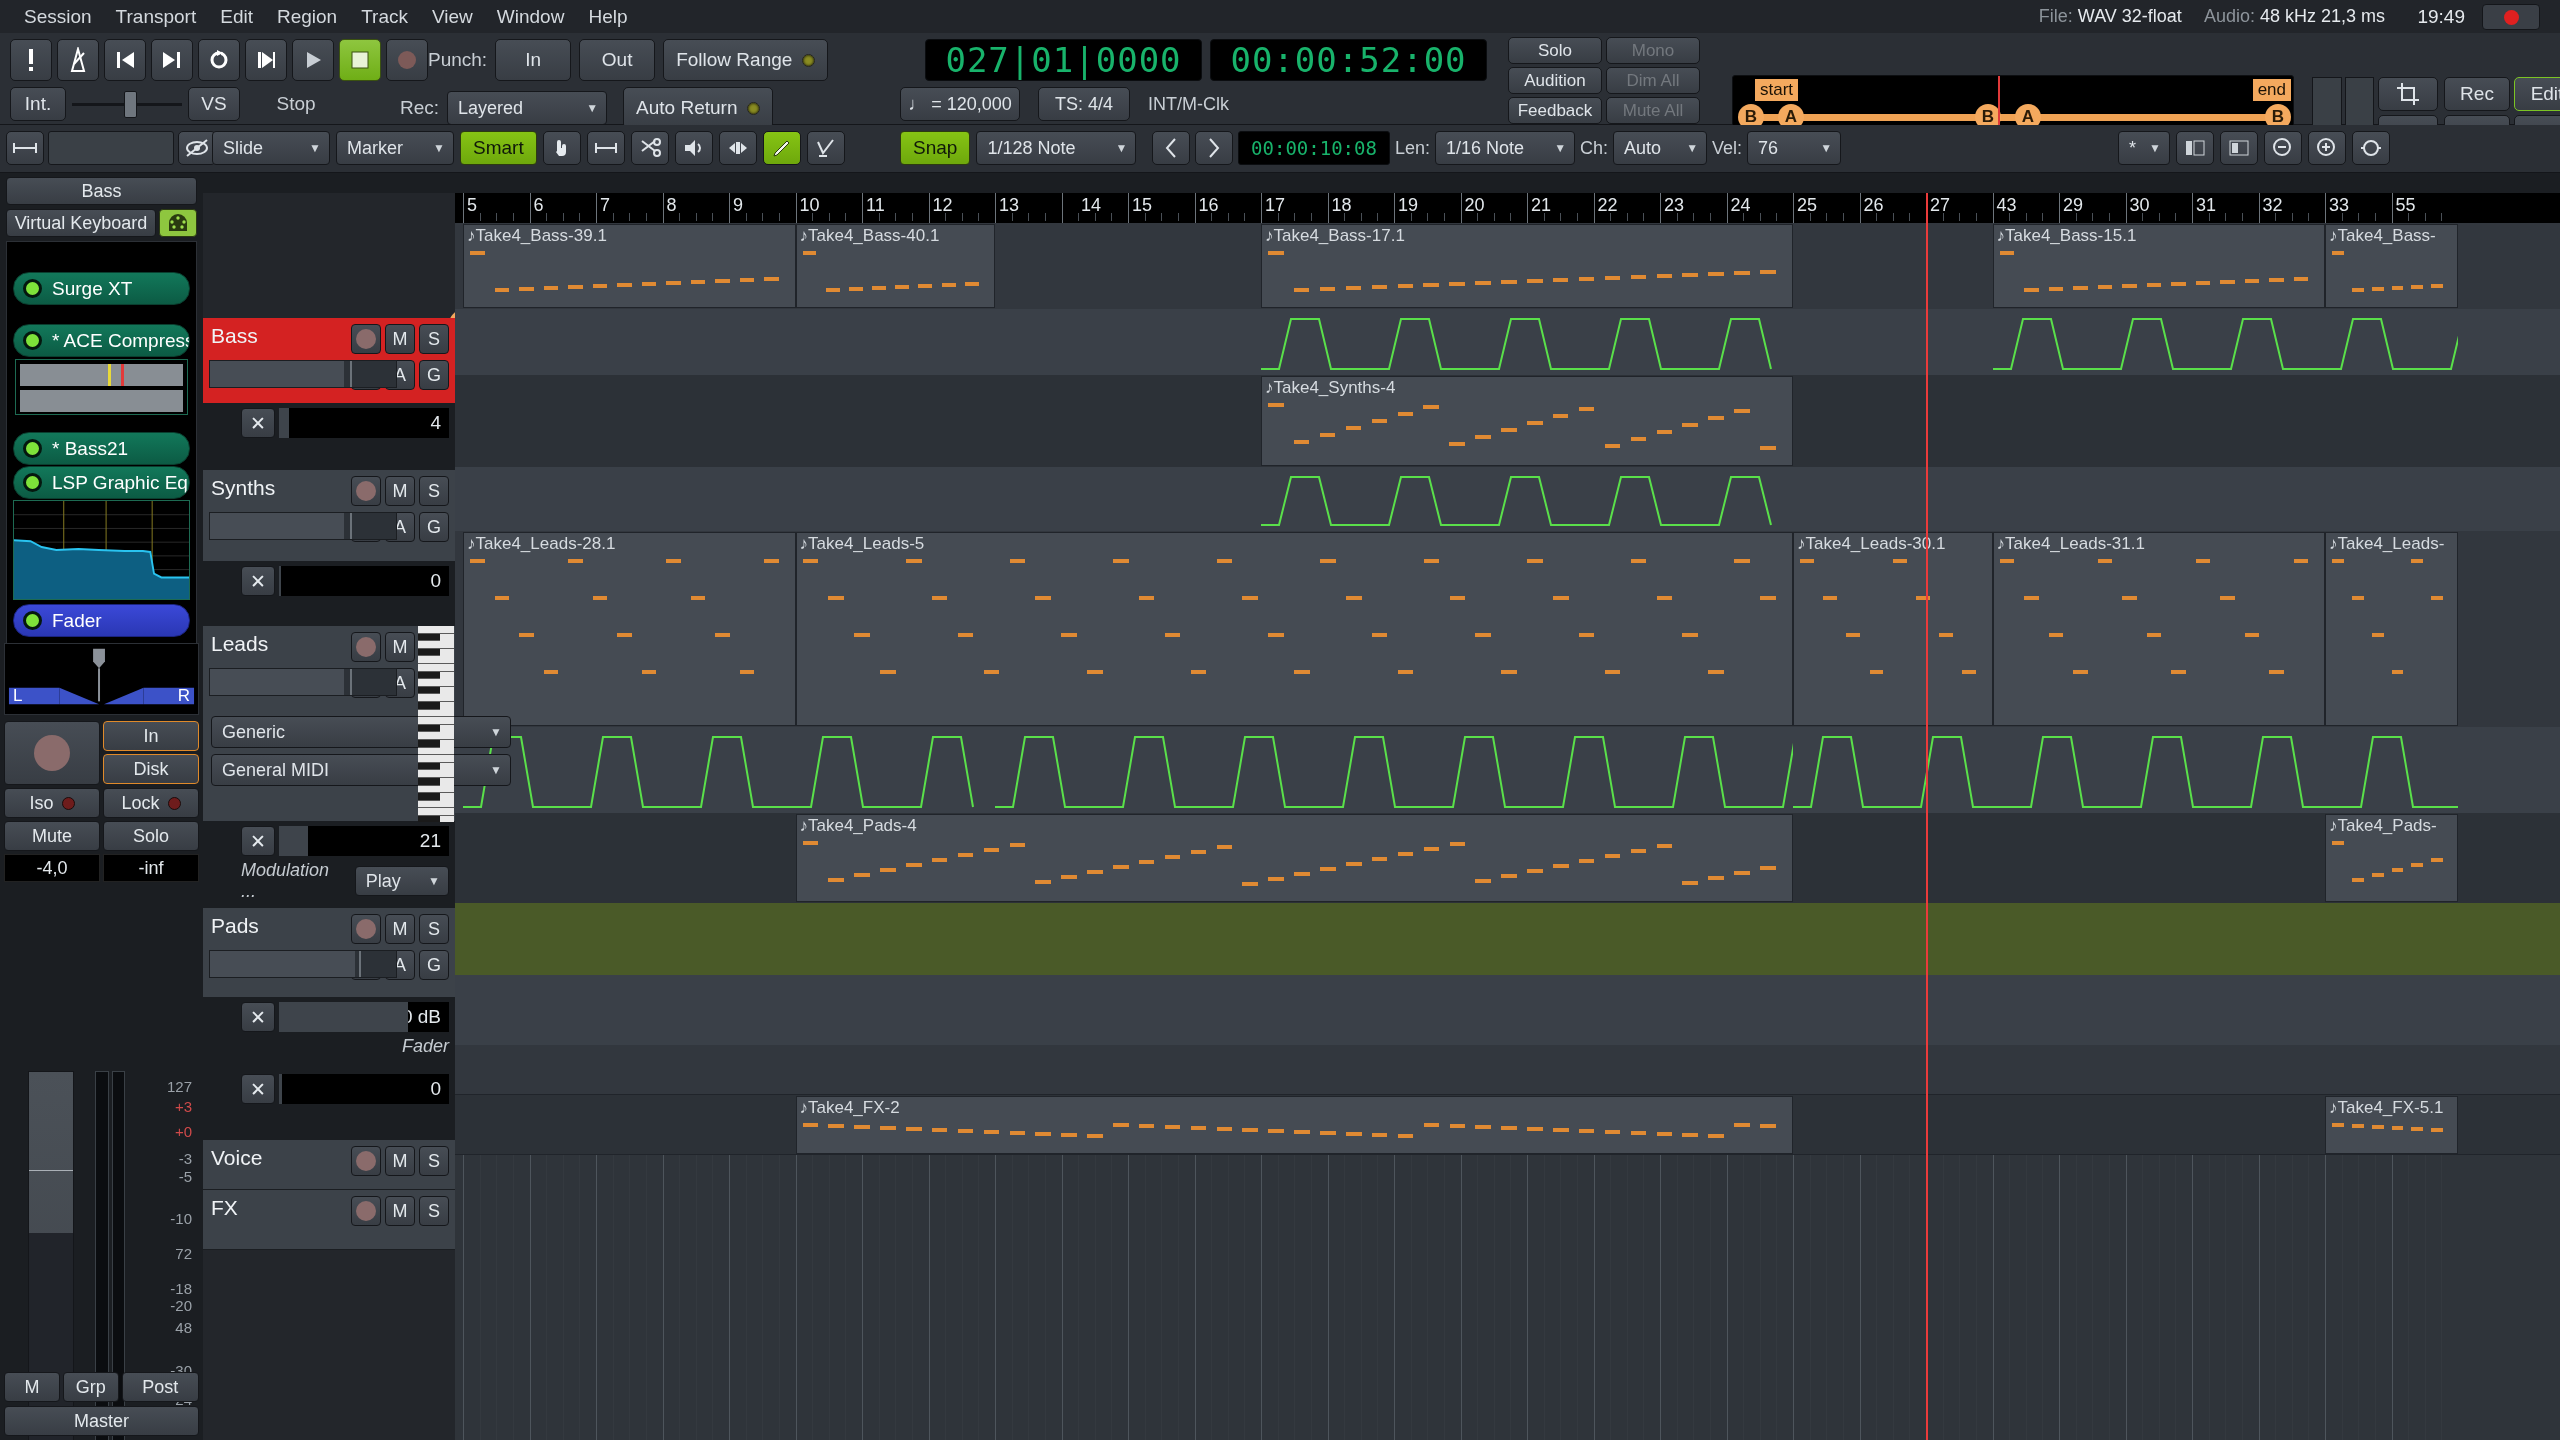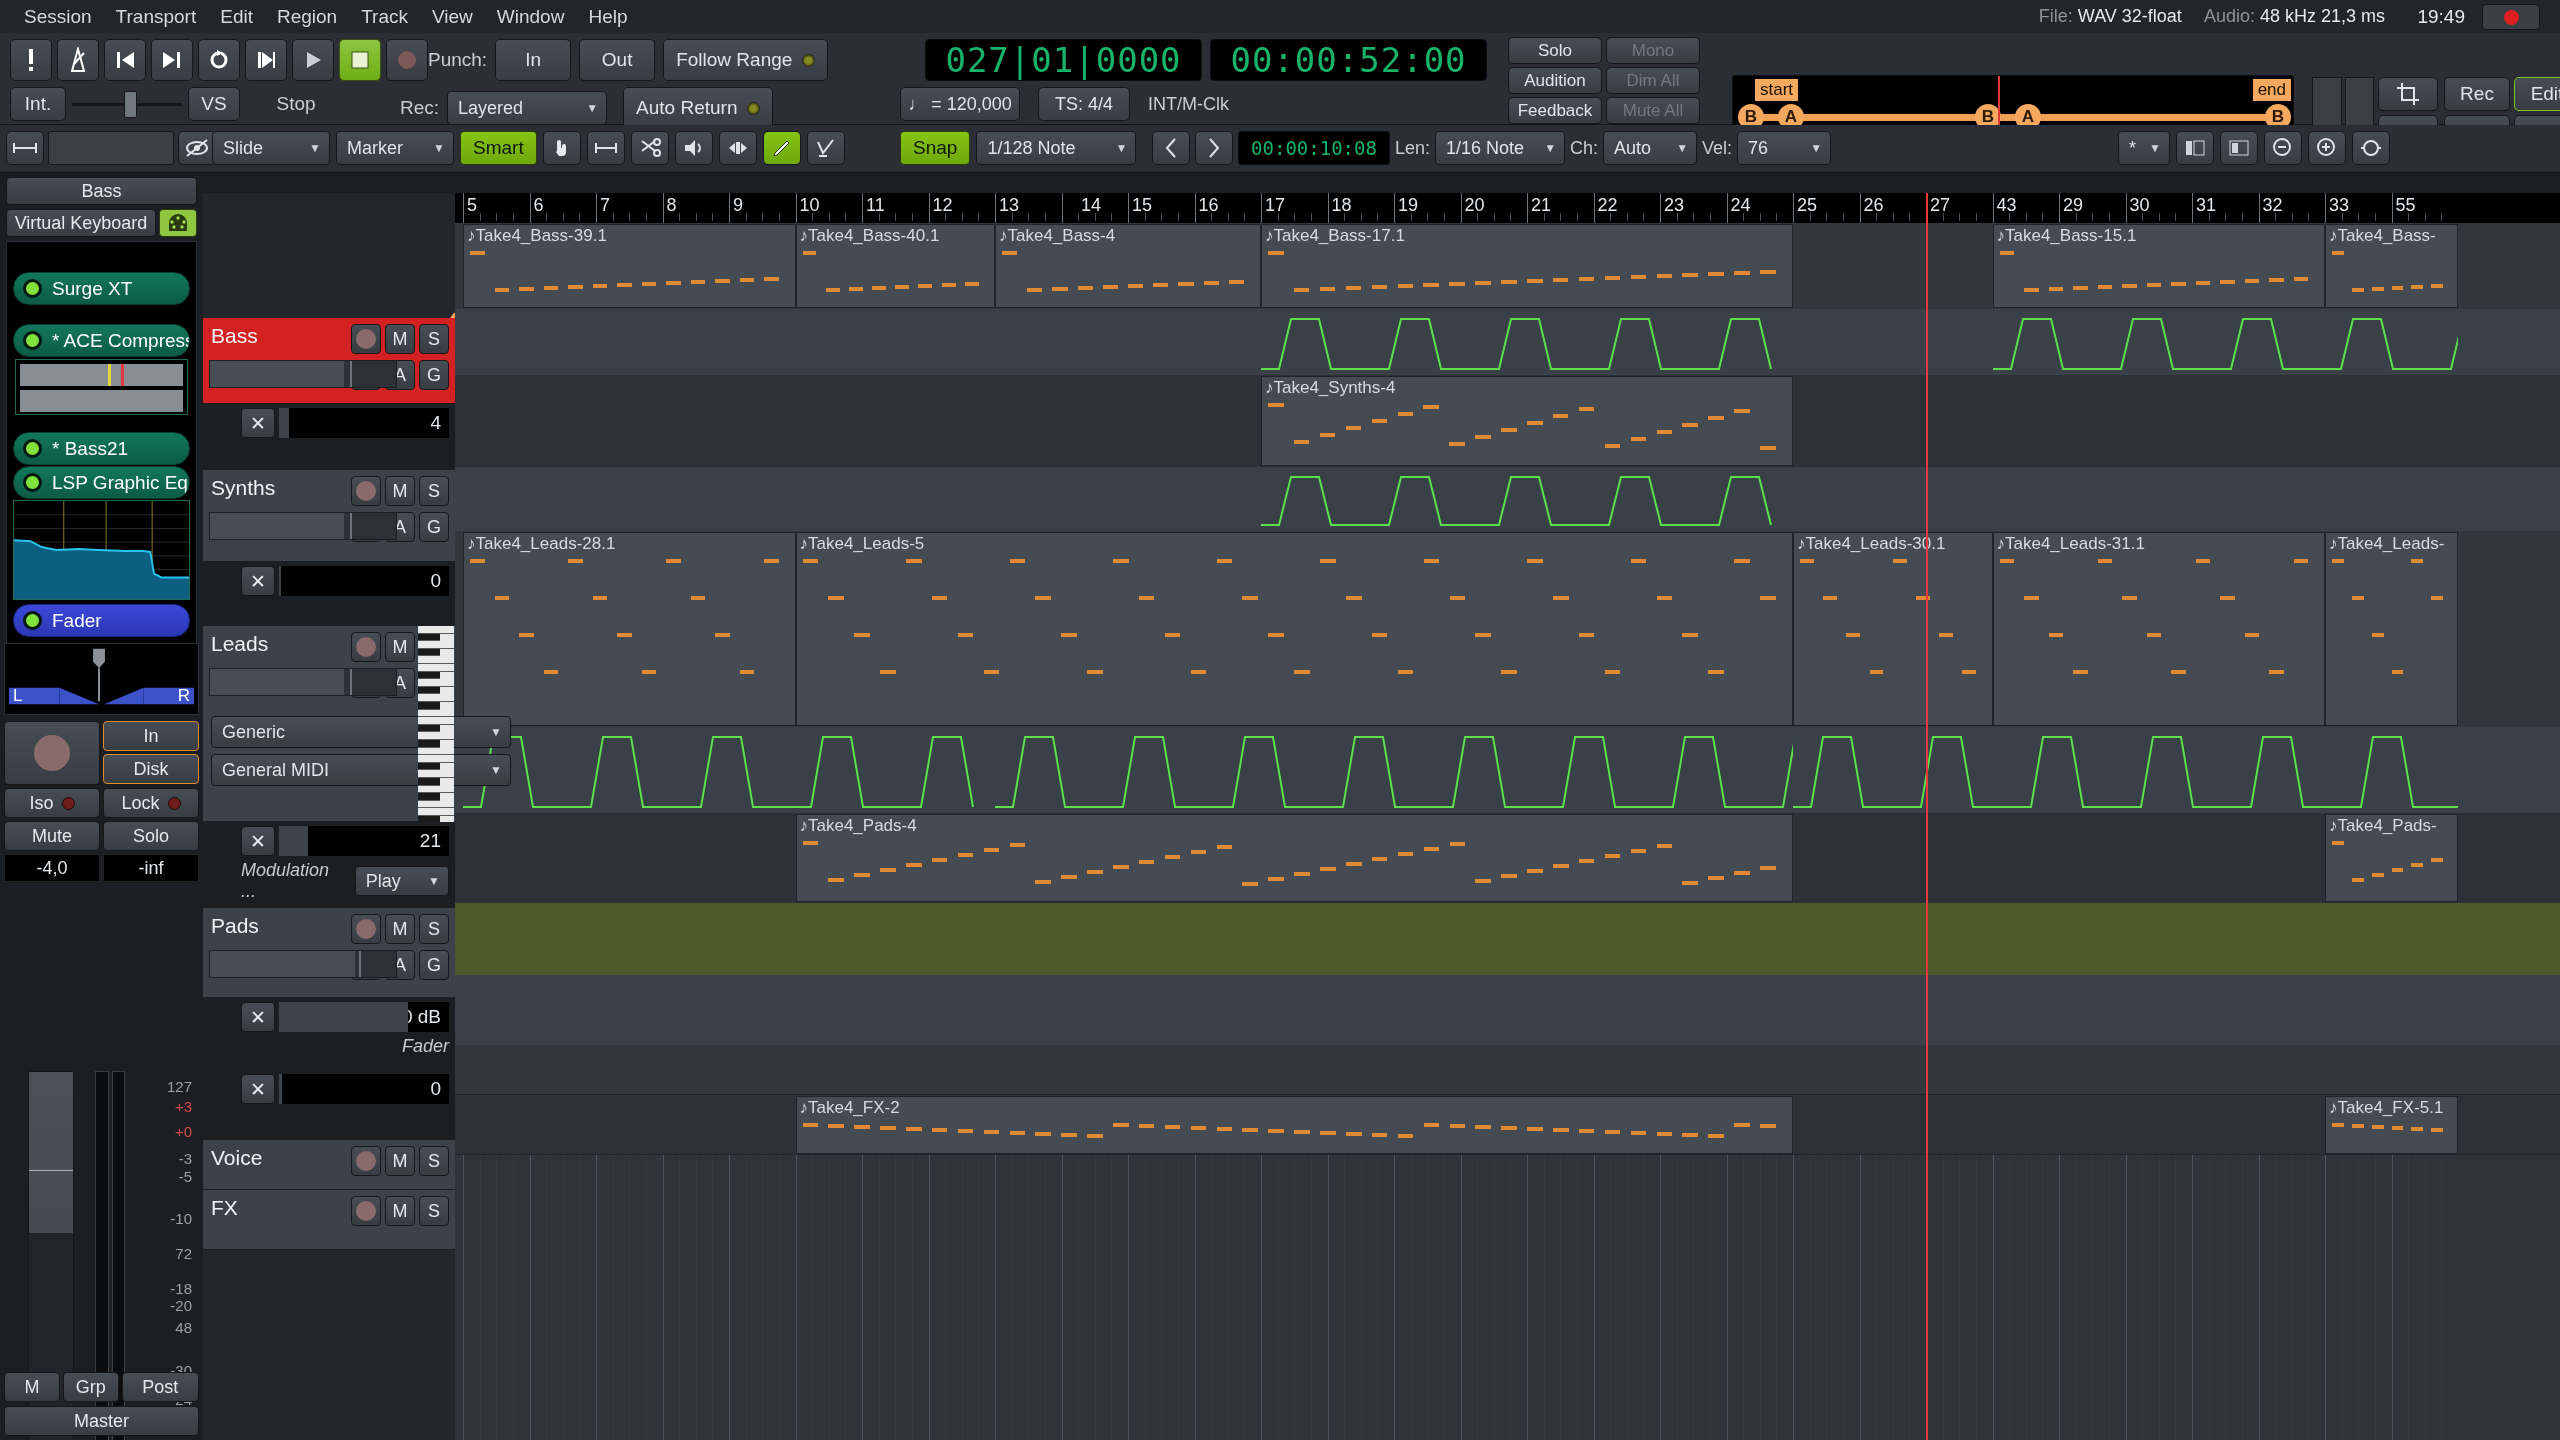--- a/index.html
+++ b/index.html
@@ -433,21 +433,21 @@
             <polyline points="11,2 3,11 11,20" stroke="#dfe4e9" stroke-width="2" fill="none"></polyline>
           </svg>
         </div>
       <div class="tbtn toolbtn">
         <svg width="14" height="22" viewBox="0 0 14 22">
             <polyline points="3,2 11,11 3,20" stroke="#dfe4e9" stroke-width="2" fill="none"></polyline>
           </svg>
         </div>
       <div class="clockmini" style="width:152px;">00:00:10:08</div>
       <div class="lbl" style="font-size:18px;">Len:</div>
-      <div class="combo" style="width:130px;">
+      <div class="combo" style="width:140px;">
         <span>1/16 Note</span>
           <span class="car">▼</span>
         </div>
       <div class="lbl" style="font-size:18px;">Ch:</div>
       <div class="combo" style="width:94px;">
         <span>Auto</span>
           <span class="car">▼</span>
         </div>
       <div class="lbl" style="font-size:18px;">Vel:</div>
       <div class="combo" style="width:94px;">
@@ -957,33 +957,20 @@
         <div class="rtitle">♪Take4_Bass-40.1</div>
         <div class="note" style="left: 6px; width: 13.9125px; top: 26px;"></div>
         <div class="note" style="left: 29.1875px; width: 13.9125px; top: 63px;"></div>
         <div class="note" style="left: 52.375px; width: 13.9125px; top: 62px;"></div>
         <div class="note" style="left: 75.5625px; width: 13.9125px; top: 61px;"></div>
         <div class="note" style="left: 98.75px; width: 13.9125px; top: 60px;"></div>
         <div class="note" style="left: 121.938px; width: 13.9125px; top: 59px;"></div>
         <div class="note" style="left: 145.125px; width: 13.9125px; top: 58px;"></div>
         <div class="note" style="left: 168.312px; width: 13.9125px; top: 57px;"></div>
       </div>
-      <div class="region" style="left: 540px; width: 266px; top: 1px; height: 84px;">
-        <div class="rtitle">♪Take4_Bass-4</div>
-        <div class="note" style="left: 6px; width: 15.12px; top: 26px;"></div>
-        <div class="note" style="left: 31.2px; width: 15.12px; top: 63px;"></div>
-        <div class="note" style="left: 56.4px; width: 15.12px; top: 62px;"></div>
-        <div class="note" style="left: 81.6px; width: 15.12px; top: 61px;"></div>
-        <div class="note" style="left: 106.8px; width: 15.12px; top: 60px;"></div>
-        <div class="note" style="left: 132px; width: 15.12px; top: 59px;"></div>
-        <div class="note" style="left: 157.2px; width: 15.12px; top: 58px;"></div>
-        <div class="note" style="left: 182.4px; width: 15.12px; top: 57px;"></div>
-        <div class="note" style="left: 207.6px; width: 15.12px; top: 56px;"></div>
-        <div class="note" style="left: 232.8px; width: 15.12px; top: 55px;"></div>
-      </div>
       <div class="region" style="left: 806px; width: 532px; top: 1px; height: 84px;">
         <div class="rtitle">♪Take4_Bass-17.1</div>
         <div class="note" style="left: 6px; width: 15.54px; top: 26px;"></div>
         <div class="note" style="left: 31.9px; width: 15.54px; top: 63px;"></div>
         <div class="note" style="left: 57.8px; width: 15.54px; top: 62px;"></div>
         <div class="note" style="left: 83.7px; width: 15.54px; top: 61px;"></div>
         <div class="note" style="left: 109.6px; width: 15.54px; top: 60px;"></div>
         <div class="note" style="left: 135.5px; width: 15.54px; top: 59px;"></div>
         <div class="note" style="left: 161.4px; width: 15.54px; top: 58px;"></div>
         <div class="note" style="left: 187.3px; width: 15.54px; top: 57px;"></div>

